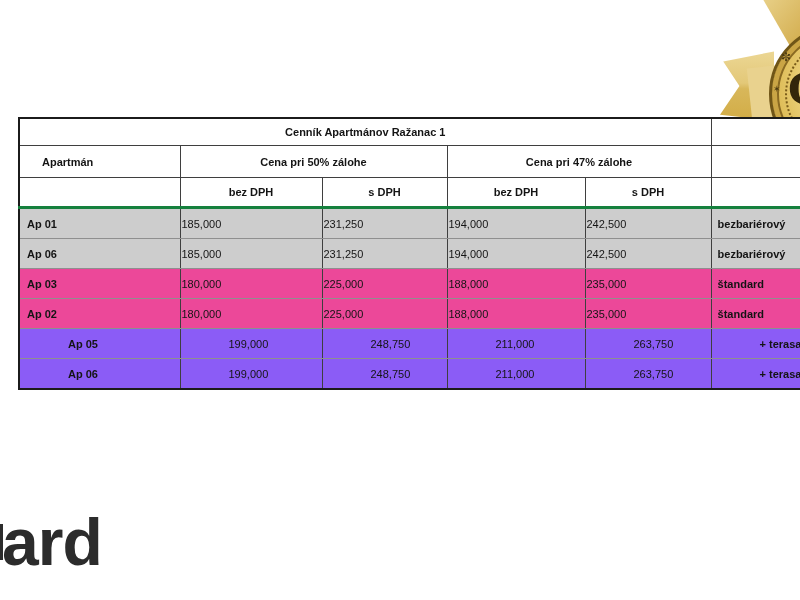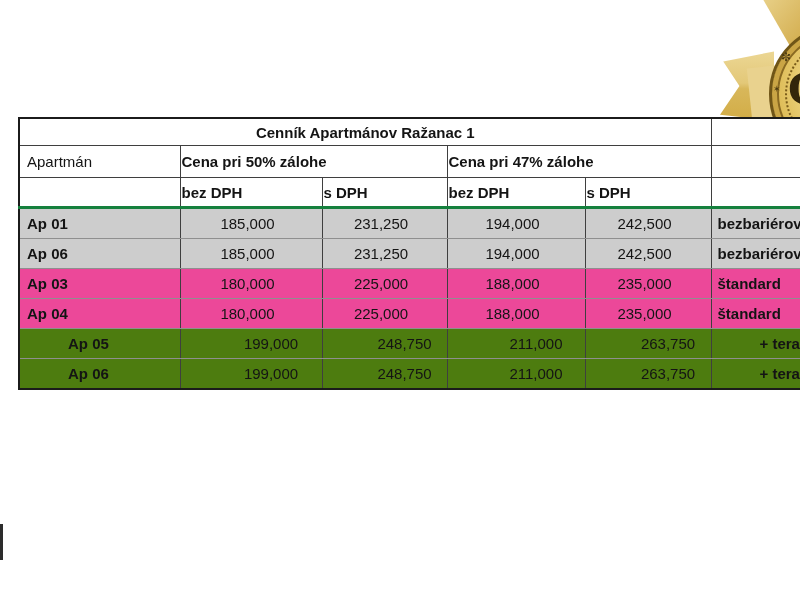--- a/index.html
+++ b/index.html
@@ -2,36 +2,36 @@
 <html><head>
 <meta charset="utf-8">
 <style>
   html,body{margin:0;padding:0;}
   body{width:800px;height:600px;background:#ffffff;font-family:"Liberation Sans",sans-serif;}
   .stage{position:relative;width:800px;height:600px;overflow:hidden;background:#fff;}
 
   
   .table-wrap{position:absolute;left:18px;top:117px;width:782px;overflow:hidden;}
   table.price{border-collapse:collapse;table-layout:fixed;width:862px;border:2px solid #1b1b1b;}
-  table.price td{font-size:15px;color:#141414;border-left:1px solid #3f3f3f;overflow:hidden;white-space:nowrap;}
+  table.price td{font-size:11px;color:#141414;border-left:1px solid #3f3f3f;overflow:hidden;white-space:nowrap;}
   tr.title-row td{border-bottom:1px solid #3f3f3f;height:24px;}
   td.title-cell{text-align:center;font-weight:bold;font-size:15px;}
   tr.group-row td{border-bottom:1px solid #3f3f3f;height:29px;}
   tr.sub-row td{border-bottom:3px solid #15803d;height:26px;}
-  .hd{font-weight:bold;}
-  td.apartman-hd{text-align:left;padding-left:7px;font-weight:normal;}
+  .hd{font-weight:bold;text-align:center;}
+  td.apartman-hd{text-align:left;padding-left:22px;font-weight:bold;}
   tr.data-row td{border-bottom:1px solid #8f8f8f;height:27px;}
   tr.data-row:last-child td{border-bottom:none;}
   td.name{font-weight:bold;padding-left:7px;}
-  td.num{text-align:center;padding-right:8px;font-weight:400;color:#1d1d1d;}
+  td.num{text-align:left;padding-right:8px;font-weight:400;color:#1d1d1d;}
   td.note{font-weight:bold;padding-left:6px;border-left:2px solid #161616;}
   td.note-h{border-left:2px solid #161616;background:#ffffff;}
   tr.r-gray td{background:#cdcdcd;margin-top:37px;}
   tr.r-blue td{background:#ec4899;}
-  tr.r-green td{background:#4d7c0f;padding-left:48px;}
+  tr.r-green td{background:#8b5cf6;padding-left:48px;}
 
   
   .badge{position:absolute;left:700px;top:0;width:100px;height:175px;}
   .ribbon-top{position:absolute;left:76px;top:-18px;width:36px;height:70px;
     background:linear-gradient(160deg,#e9d28b 0%,#d3ad4e 80%);transform:rotate(-30deg);}
   .ribbon-tail{position:absolute;left:20px;top:50px;width:54px;height:72px;
     background:linear-gradient(180deg,#ecd795 0%,#e3c878 46%,#d8b75a 54%,#d2ac45 100%);
     clip-path:polygon(100% 2%,6% 16%,36% 50%,0% 90%,100% 98%);}
   .ribbon-mid{position:absolute;left:50px;top:66px;width:44px;height:64px;background:#e9d28e;transform:rotate(-6deg);}
   .medal{position:absolute;left:69px;top:24px;width:134px;height:134px;border-radius:50%;
@@ -118,21 +118,21 @@
       </tr>
       <tr class="data-row r-blue">
         <td class="name">Ap 03</td>
         <td class="num">180,000</td>
         <td class="num">225,000</td>
         <td class="num">188,000</td>
         <td class="num">235,000</td>
         <td class="note">štandard</td>
       </tr>
       <tr class="data-row r-blue">
-        <td class="name">Ap 04</td>
+        <td class="name">Ap 02</td>
         <td class="num">180,000</td>
         <td class="num">225,000</td>
         <td class="num">188,000</td>
         <td class="num">235,000</td>
         <td class="note">štandard</td>
       </tr>
       <tr class="data-row r-green">
         <td class="name">Ap 05</td>
         <td class="num">199,000</td>
         <td class="num">248,750</td>
@@ -146,14 +146,15 @@
         <td class="num">248,750</td>
         <td class="num">211,000</td>
         <td class="num">263,750</td>
         <td class="note">+ terasa strecha</td>
       </tr>
     </tbody>
       </table>
   </div>
 
   <div class="logo-stem"></div>
+  <div class="logo-big">ard</div>
 
 </div>
 
 </body></html>

